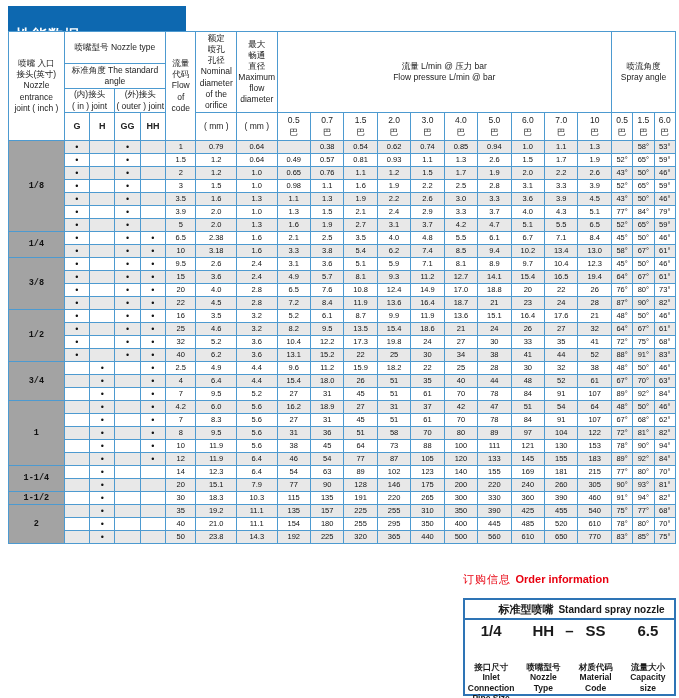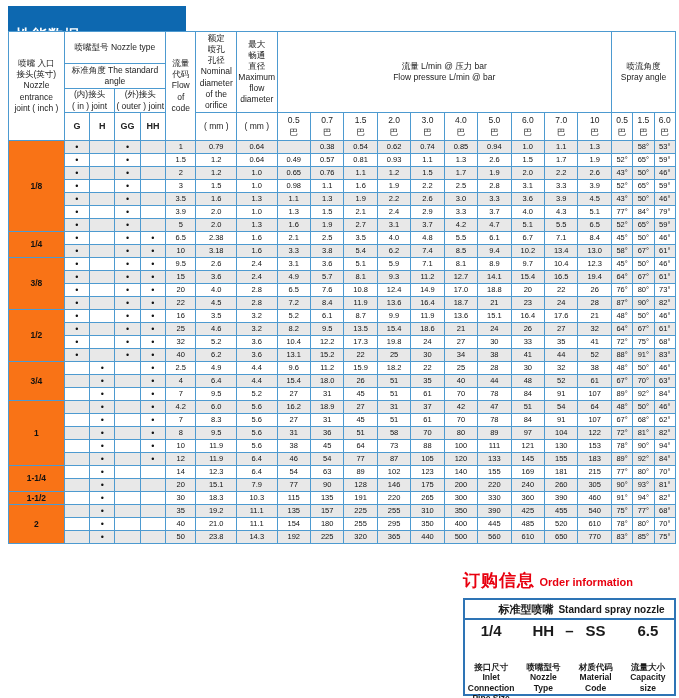--- a/index.html
+++ b/index.html
@@ -26,25 +26,25 @@
   }
   table.perf thead td{font-size:8.5px;line-height:1.3;white-space:pre-line;color:#222;}
   table.perf thead tr:nth-child(1){height:32px;}
   table.perf thead tr:nth-child(2){height:25px;}
   table.perf thead tr:nth-child(3){height:24px;}
   table.perf thead tr:nth-child(4){height:28px;}
   table.perf thead td.joint-code{font-weight:bold;font-size:9px;}
   table.perf tbody tr{height:13px;}
   table.perf tbody td{font-size:7.5px;line-height:1;color:#111;white-space:nowrap;}
   table.perf tbody td.g{background:#e8e8e8;}
-  table.perf tbody td.group{background:#f97316;font-weight:bold;font-size:8.5px;}
+  table.perf tbody td.group{background:#a3a3a3;font-weight:bold;font-size:8.5px;font-family:Liberation Mono, monospace;}
   table.perf tbody td.dot{font-size:9px;line-height:0;}
   
   .order-title{position:absolute;left:463px;top:569px;white-space:nowrap;}
-  .order-title .zh{font-size:17px;font-weight:bold;color:#e8000f;letter-spacing:1px;}
+  .order-title .zh{font-size:11px;font-weight:normal;color:#e8000f;letter-spacing:1px;}
   .order-title .en{font-size:11px;font-weight:bold;color:#e8000f;}
   .order-box{
     position:absolute;left:463px;top:598px;width:209px;height:94px;
     border:2px solid #2e74b5;background:#fff;
   }
   .order-box .box-head{
     height:18px;border-bottom:2px solid #2e74b5;display:flex;align-items:center;
     justify-content:center;gap:5px;font-weight:bold;padding-left:24px;
   }
   .order-box .box-head .zh{font-size:11px;}

